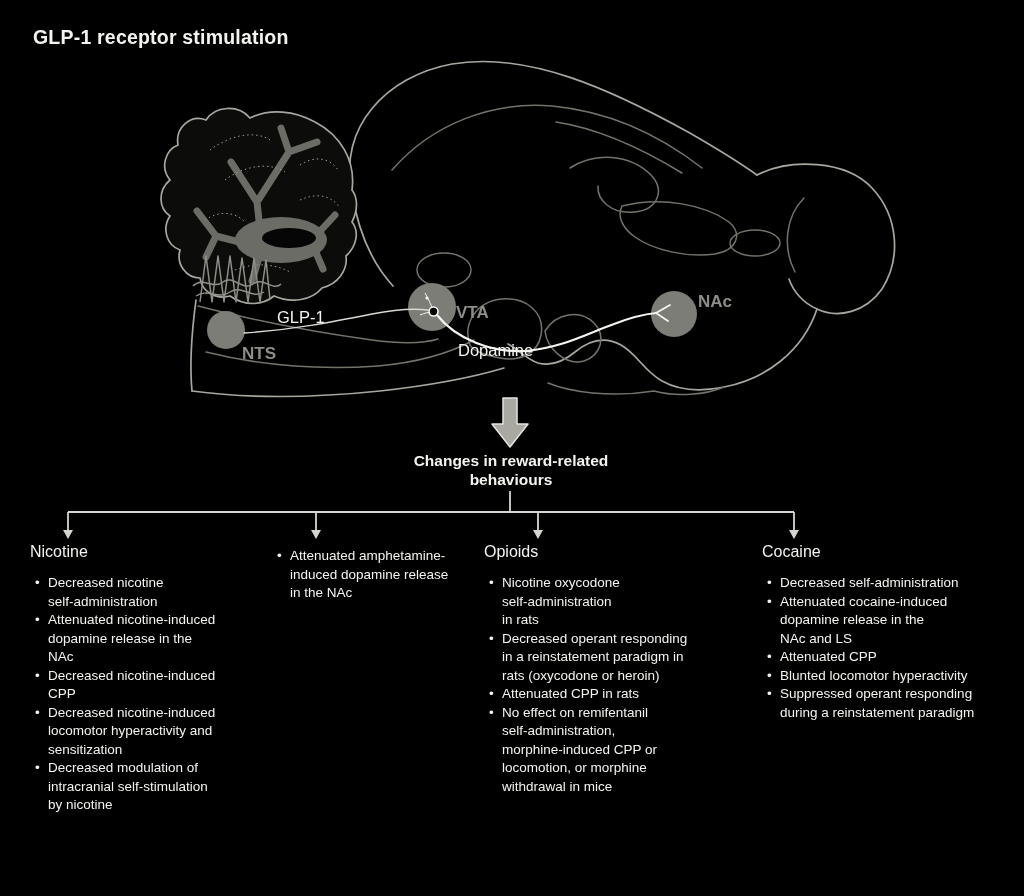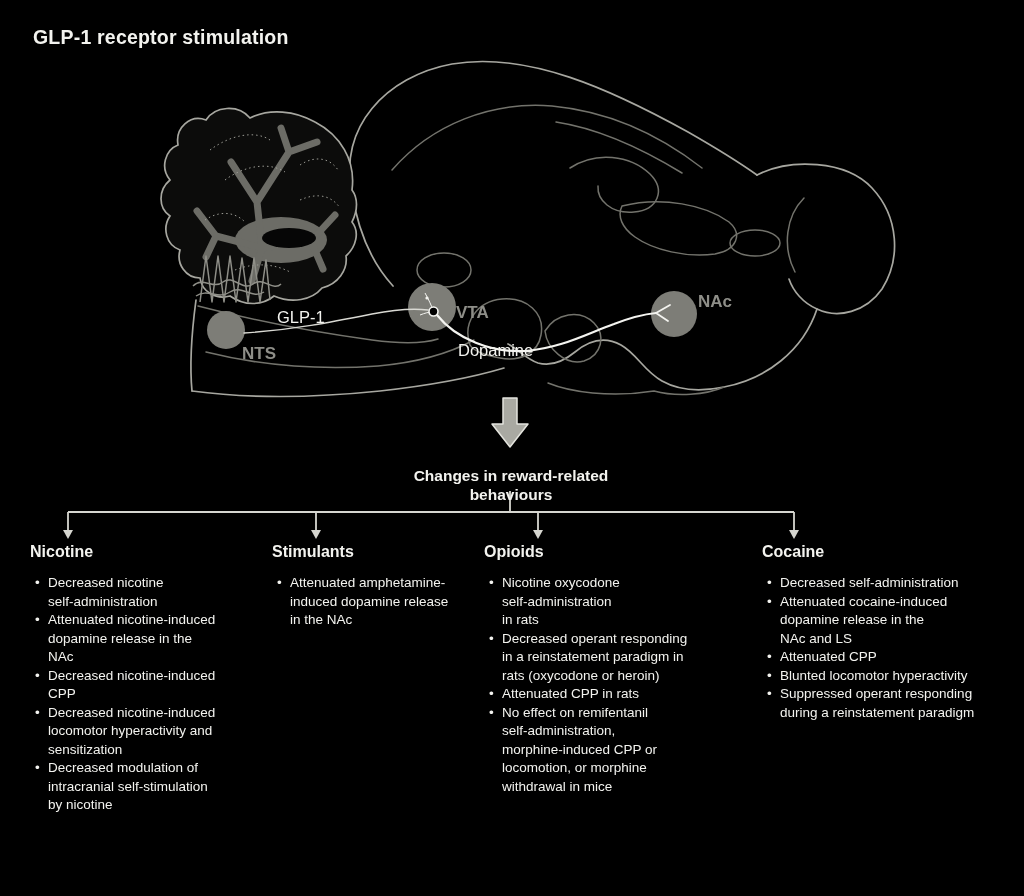--- a/index.html
+++ b/index.html
@@ -22,31 +22,31 @@
   .s-dots{fill:none;stroke:#9a9a93;stroke-width:1;stroke-dasharray:1.5 3;}
   .s-branch{fill:none;stroke:#6c6c66;stroke-width:7;stroke-linecap:round;stroke-linejoin:round;}
   .s-comb{fill:none;stroke:#8f8f88;stroke-width:1.5;stroke-linejoin:round;}
   .s-axon{fill:none;stroke:var(--axon,#f4f4f0);stroke-width:2.2;stroke-linecap:round;}
   .s-glp{fill:none;stroke:#d9d9d3;stroke-width:1.4;stroke-linecap:round;}
   .s-conn{fill:none;stroke:var(--connector,#d6d6d0);stroke-width:1.8;}
   .region{fill:var(--region,#7d7d77);}
   .lbl-gray{fill:var(--muted,#8e8e88);font-family:"Liberation Sans",sans-serif;font-size:17px;font-weight:bold;}
   .lbl-white{fill:var(--text,#f3f3ef);font-family:"Liberation Sans",sans-serif;font-size:16.5px;}
   #flow-heading{
-    position:absolute;left:393px;top:466px;width:236px;
+    position:absolute;left:393px;top:451px;width:236px;
     text-align:center;font-size:15.5px;font-weight:bold;line-height:19px;
     white-space:pre-line;color:var(--text,#f3f3ef);
   }
   #columns{position:absolute;left:0;top:0;width:1024px;height:896px;}
   .col{position:absolute;top:543px;}
   .col:nth-child(1){left:30px;width:235px;}
   .col:nth-child(2){left:272px;width:230px;}
   .col:nth-child(3){left:484px;width:250px;}
   .col:nth-child(4){left:762px;width:256px;}
-  .col-header{font-size:16px;font-weight:bold;margin:0 0 13px 0;color:var(--text,#f3f3ef);}
+  .col-header{font-size:16px;font-weight:normal;margin:0 0 13px 0;color:var(--text,#f3f3ef);}
   .bullets{list-style:none;margin:4px;padding:0;font-size:13.5px;line-height:18.5px;}
   .bullets li{position:relative;padding-left:14px;white-space:pre-line;}
   .bullets li::before{content:"\2022";position:absolute;left:1px;top:0;}
 </style>
 </head>
 <body style="--background: #000000; --text: #f3f3ef; --muted: #8e8e88; --outline: #a7a7a0; --outline-dim: #73736c; --region: #7d7d77; --arrow-fill: #a9a9a2; --arrow-stroke: #e4e4de; --connector: #d6d6d0; --axon: #f4f4f0;">
 
 <div id="figure">
 
   <h1 id="figure-title">GLP-1 receptor stimulation</h1>
@@ -143,21 +143,20 @@
 CPP</li>
           <li>Decreased nicotine-induced
 locomotor hyperactivity and
 sensitization</li>
           <li>Decreased modulation of
 intracranial self-stimulation
 by nicotine</li>
         </ul>
       </div>
       <div class="col">
-        <div class="col-header">Stimulants</div>
         <ul class="bullets">
           <li>Attenuated amphetamine-
 induced dopamine release
 in the NAc</li>
         </ul>
       </div>
       <div class="col">
         <div class="col-header">Opioids</div>
         <ul class="bullets">
           <li>Nicotine oxycodone

